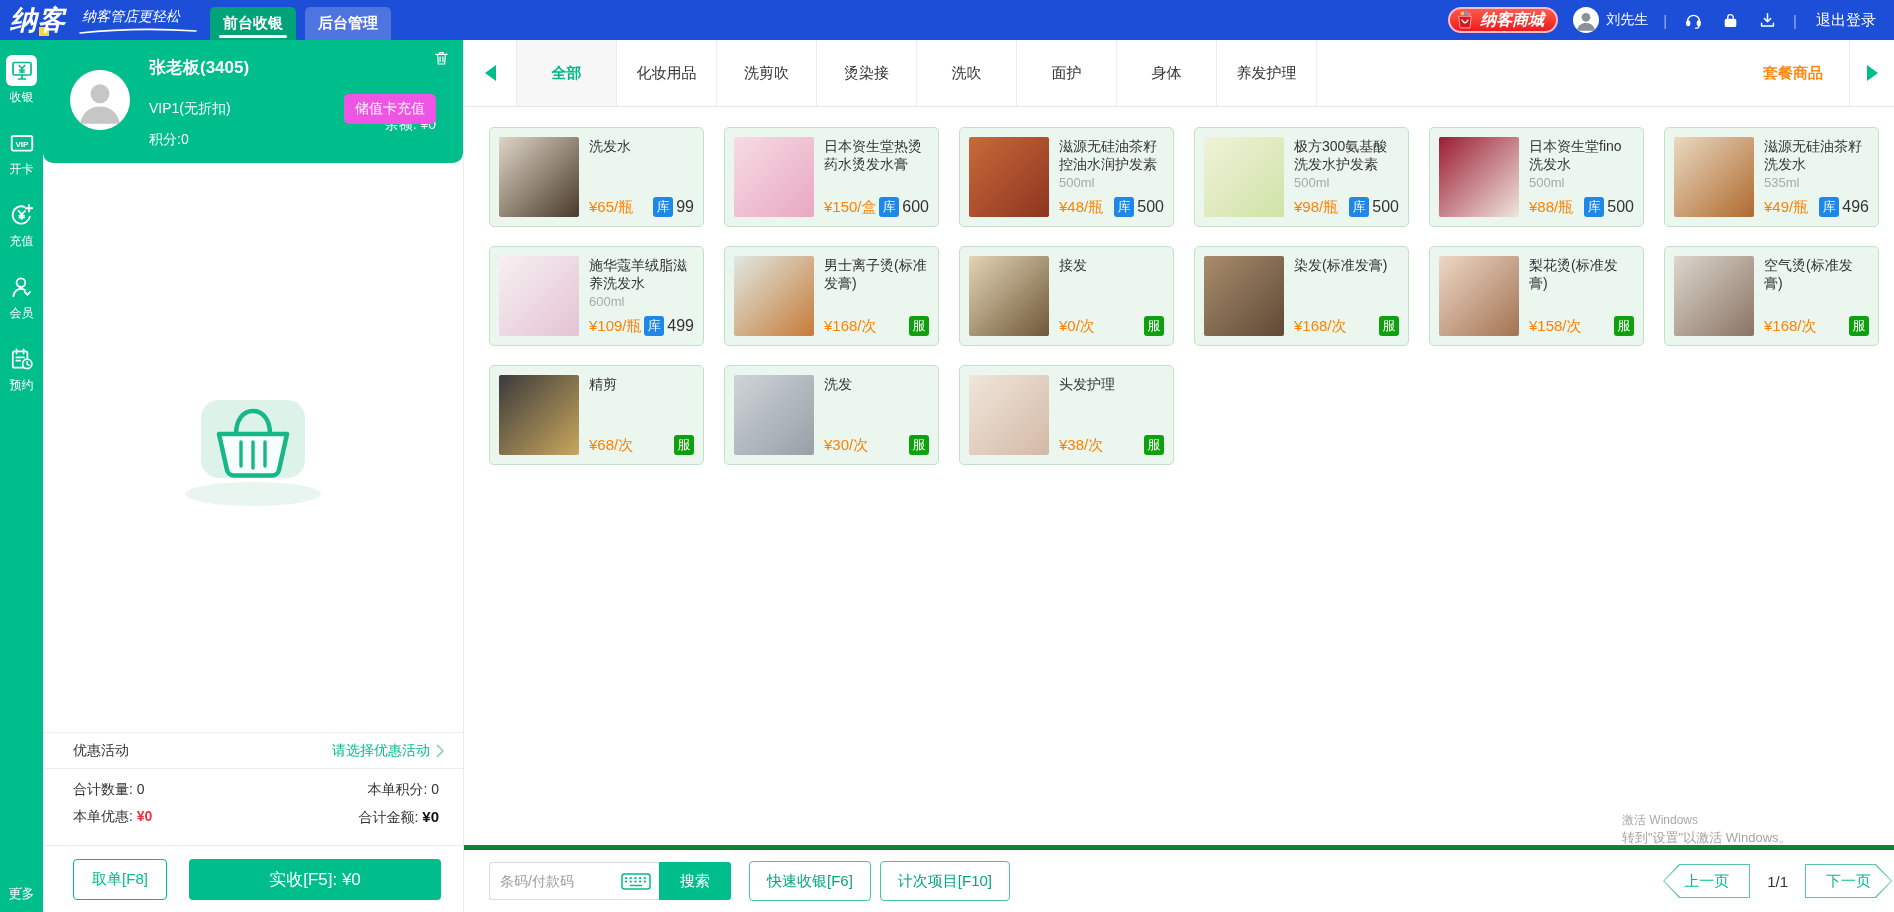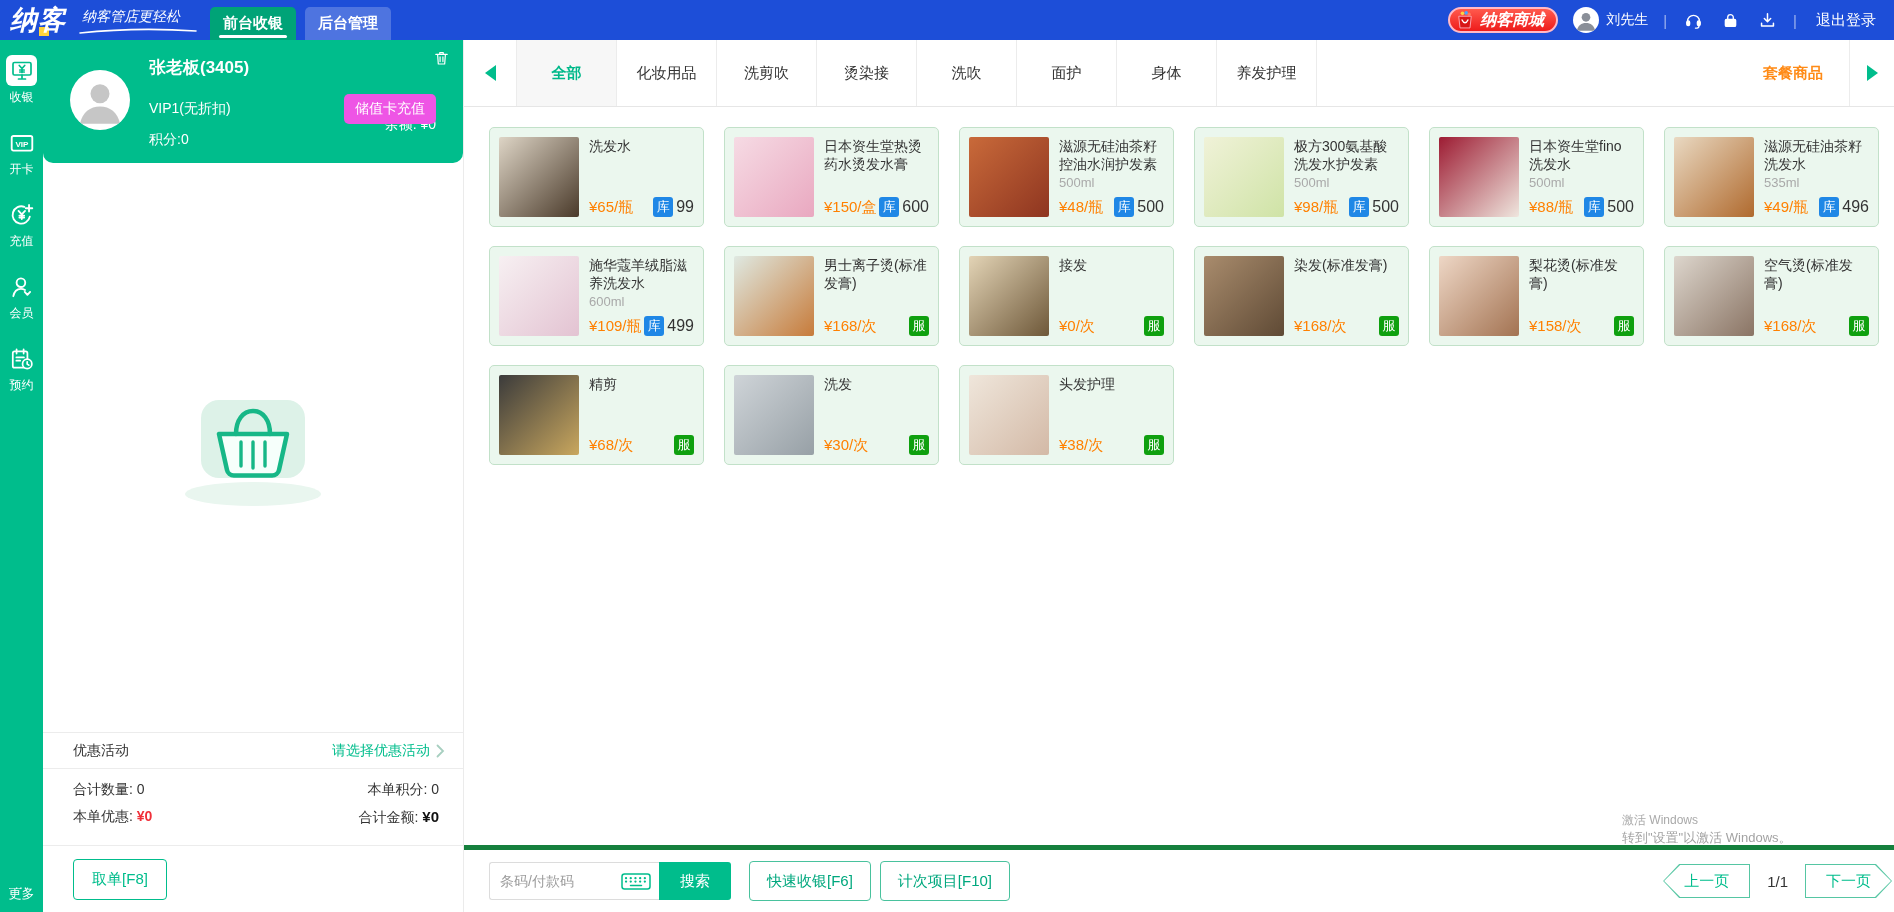--- a/index.html
+++ b/index.html
@@ -279,20 +279,21 @@
           <span><span>本单积分:</span>&nbsp;<span>0</span></span>
         </div>
         <div class="totals-row">
           <span><span>本单优惠:</span>&nbsp;<span class="red">¥0</span></span>
           <span><span>合计金额:</span>&nbsp;<span class="strong">¥0</span></span>
         </div>
       </div>
 
       <div class="actions">
         <button class="hold-btn">取单[F8]</button>
+        <button class="pay-btn">实收[F5]: ¥0</button>
       </div>
     </div>
 
     <div class="main">
       <div class="catbar">
         <div class="cat-arrow">
           <svg width="13" height="18" viewBox="0 0 13 18">
               <polygon points="12,1 12,17 1,9" fill="#00bd8c"></polygon>
             </svg>
         </div>

